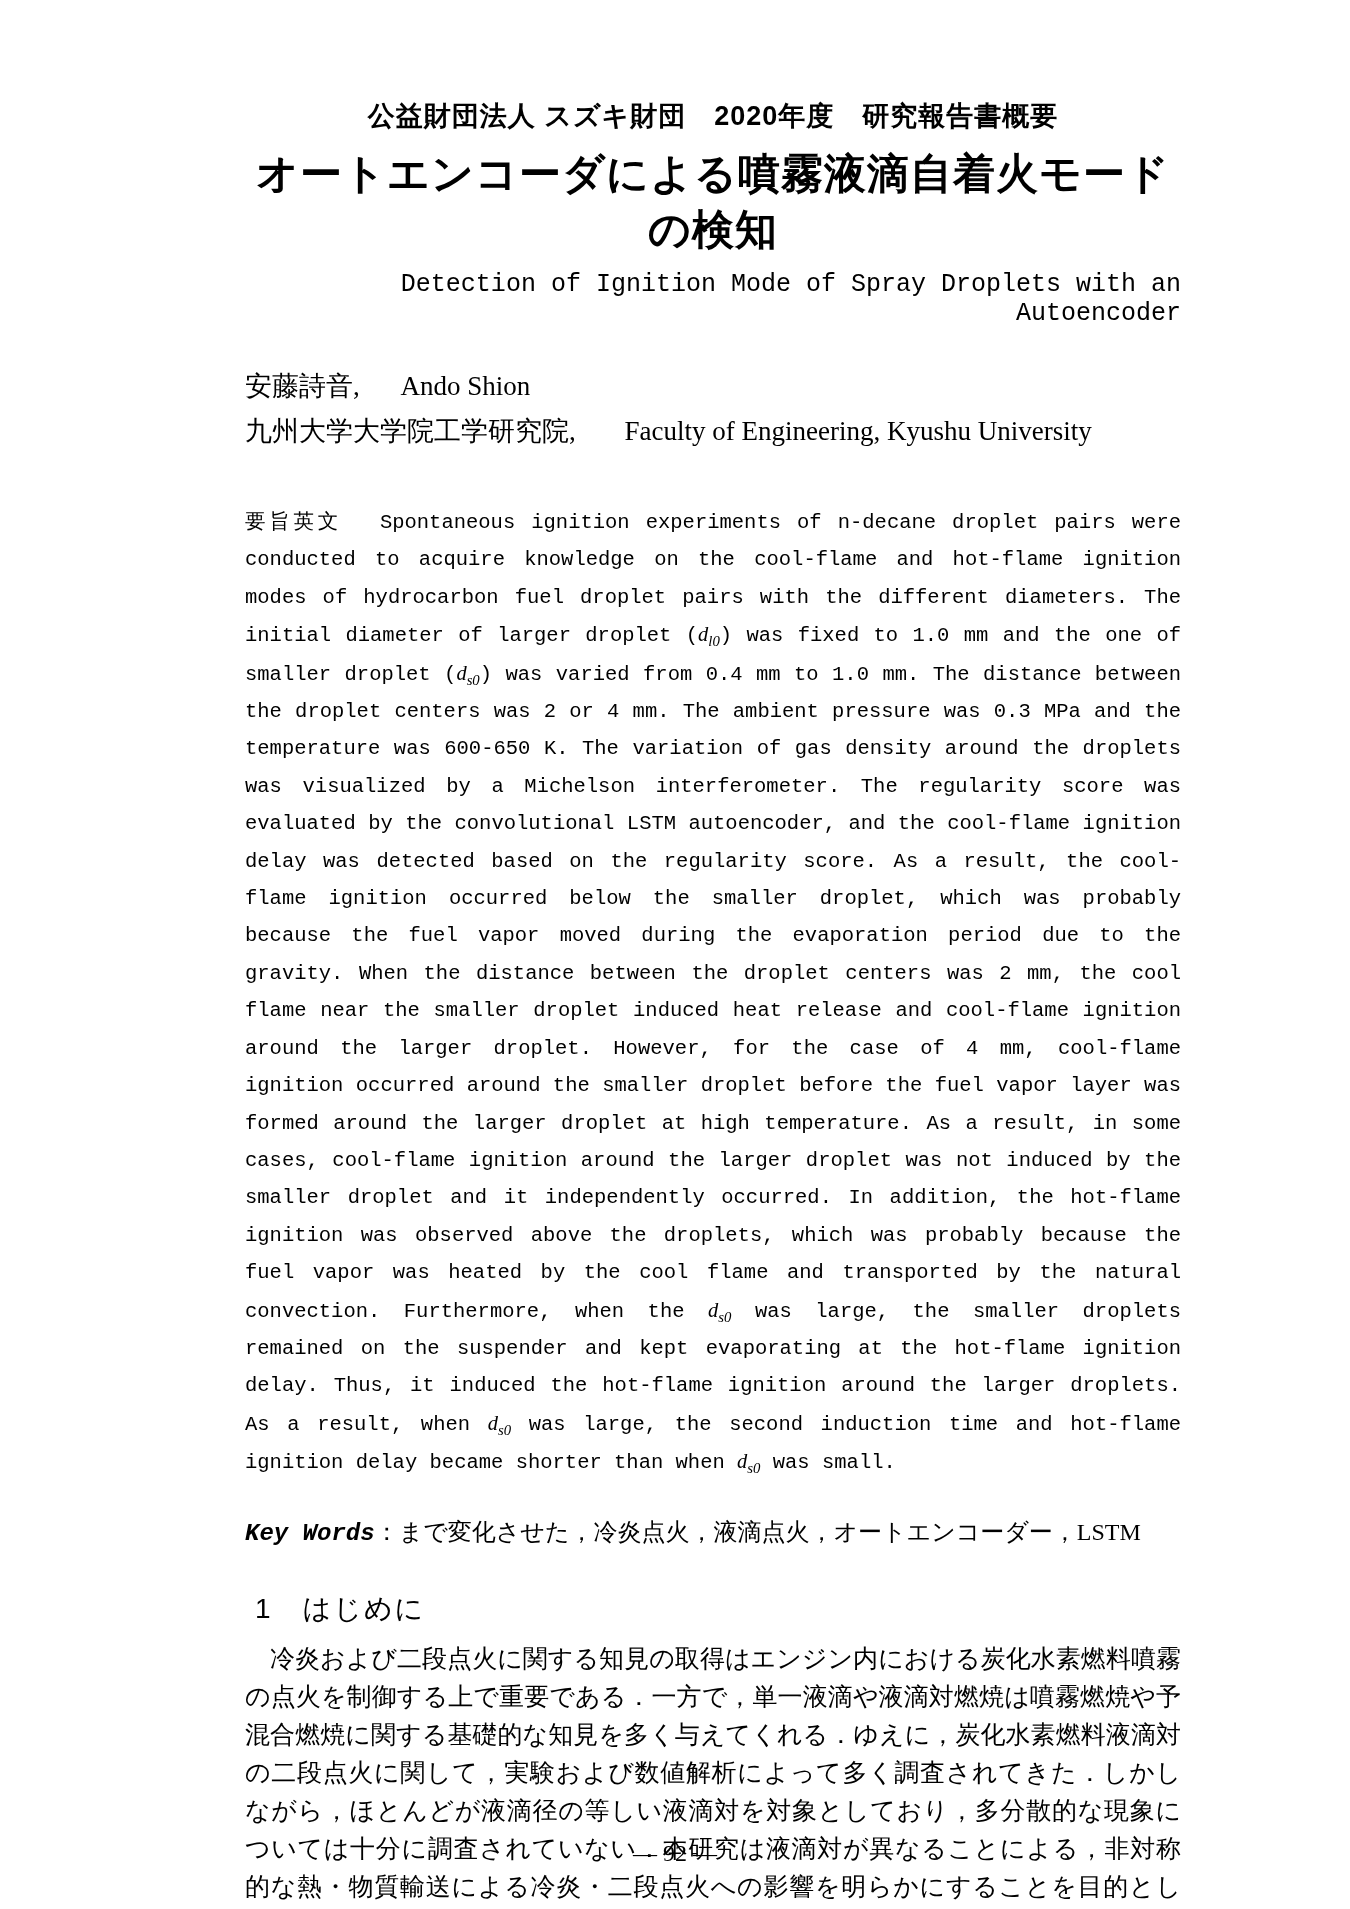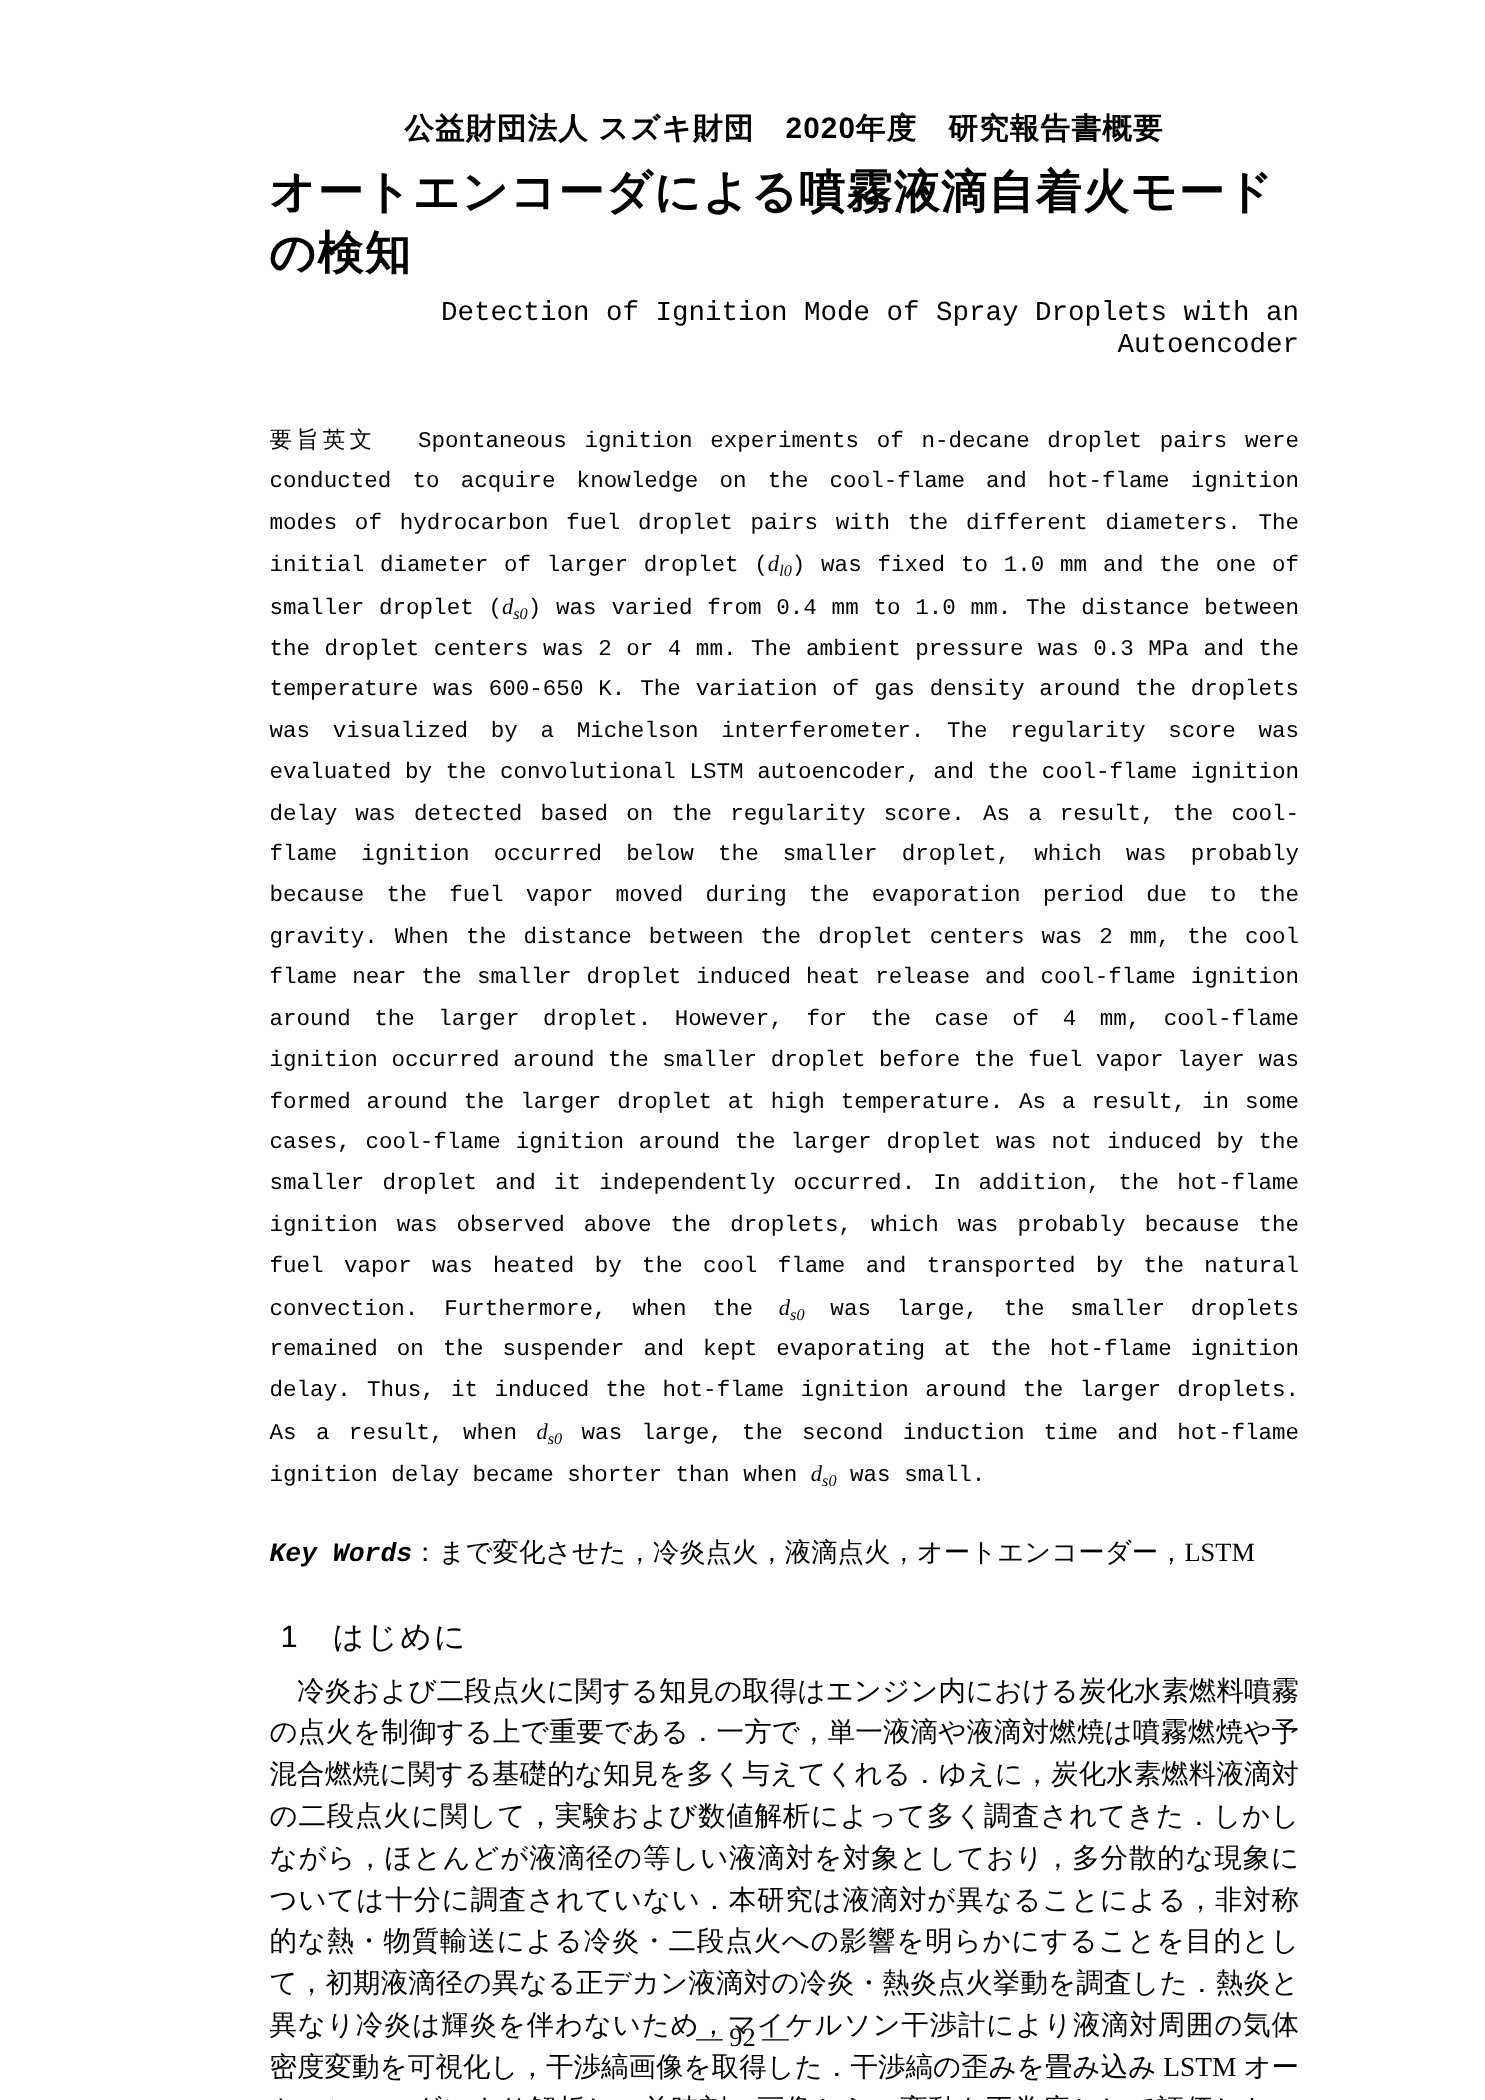--- a/index.html
+++ b/index.html
@@ -19,20 +19,21 @@
     overflow: hidden;
   }
   .report-header {
     text-align: center;
     font-family: "Liberation Sans", "DejaVu Sans", sans-serif;
     font-weight: 600;
     font-size: 27px;
     letter-spacing: 1px;
   }
   .title-ja {
+    text-align: center;
     font-family: "Liberation Sans", "DejaVu Sans", sans-serif;
     font-weight: 700;
     font-size: 42px;
     letter-spacing: 1px;
     margin: 12px 0 10px 0;
   }
   .title-en {
     text-align: right;
     font-family: "Liberation Mono", "DejaVu Sans Mono", monospace;
     font-size: 25px;
@@ -107,20 +108,30 @@
 <body>
 
 <div class="page">
 
   <div class="report-header">公益財団法人 スズキ財団　2020年度　研究報告書概要</div>
 
   <h1 class="title-ja">オートエンコーダによる噴霧液滴自着火モードの検知</h1>
 
   <div class="title-en">Detection of Ignition Mode of Spray Droplets with an Autoencoder</div>
 
+  <div class="author-block">
+    <div class="author-line">
+      <span>安藤詩音,</span>
+      <span class="gap-sm">Ando Shion</span>
+    </div>
+    <div class="affil-line">
+      <span>九州大学大学院工学研究院,</span>
+      <span class="gap-md">Faculty of Engineering, Kyushu University</span>
+    </div>
+  </div>
 
   <p class="abstract">
     <span class="abstract-label">要旨英文</span><span>Spontaneous ignition experiments of n-decane droplet pairs were conducted to acquire knowledge on the cool-flame and hot-flame ignition modes of hydrocarbon fuel droplet pairs with the different diameters. The initial diameter of larger droplet (<i class="var">d</i><sub>l0</sub>) was fixed to 1.0 mm and the one of smaller droplet (<i class="var">d</i><sub>s0</sub>) was varied from 0.4 mm to 1.0 mm. The distance between the droplet centers was 2 or 4 mm. The ambient pressure was 0.3 MPa and the temperature was 600-650 K. The variation of gas density around the droplets was visualized by a Michelson interferometer. The regularity score was evaluated by the convolutional LSTM autoencoder, and the cool-flame ignition delay was detected based on the regularity score. As a result, the cool-flame ignition occurred below the smaller droplet, which was probably because the fuel vapor moved during the evaporation period due to the gravity. When the distance between the droplet centers was 2 mm, the cool flame near the smaller droplet induced heat release and cool-flame ignition around the larger droplet. However, for the case of 4 mm, cool-flame ignition occurred around the smaller droplet before the fuel vapor layer was formed around the larger droplet at high temperature. As a result, in some cases, cool-flame ignition around the larger droplet was not induced by the smaller droplet and it independently occurred. In addition, the hot-flame ignition was observed above the droplets, which was probably because the fuel vapor was heated by the cool flame and transported by the natural convection. Furthermore, when the <i class="var">d</i><sub>s0</sub> was large, the smaller droplets remained on the suspender and kept evaporating at the hot-flame ignition delay. Thus, it induced the hot-flame ignition around the larger droplets. As a result, when <i class="var">d</i><sub>s0</sub> was large, the second induction time and hot-flame ignition delay became shorter than when <i class="var">d</i><sub>s0</sub> was small.</span>
   </p>
 
   <p class="keywords">
     <span class="kw-label">Key Words</span><span>：</span><span>まで変化させた，冷炎点火，液滴点火，オートエンコーダー，LSTM</span>
   </p>
 
   <h2 class="section-heading">1　はじめに</h2>

